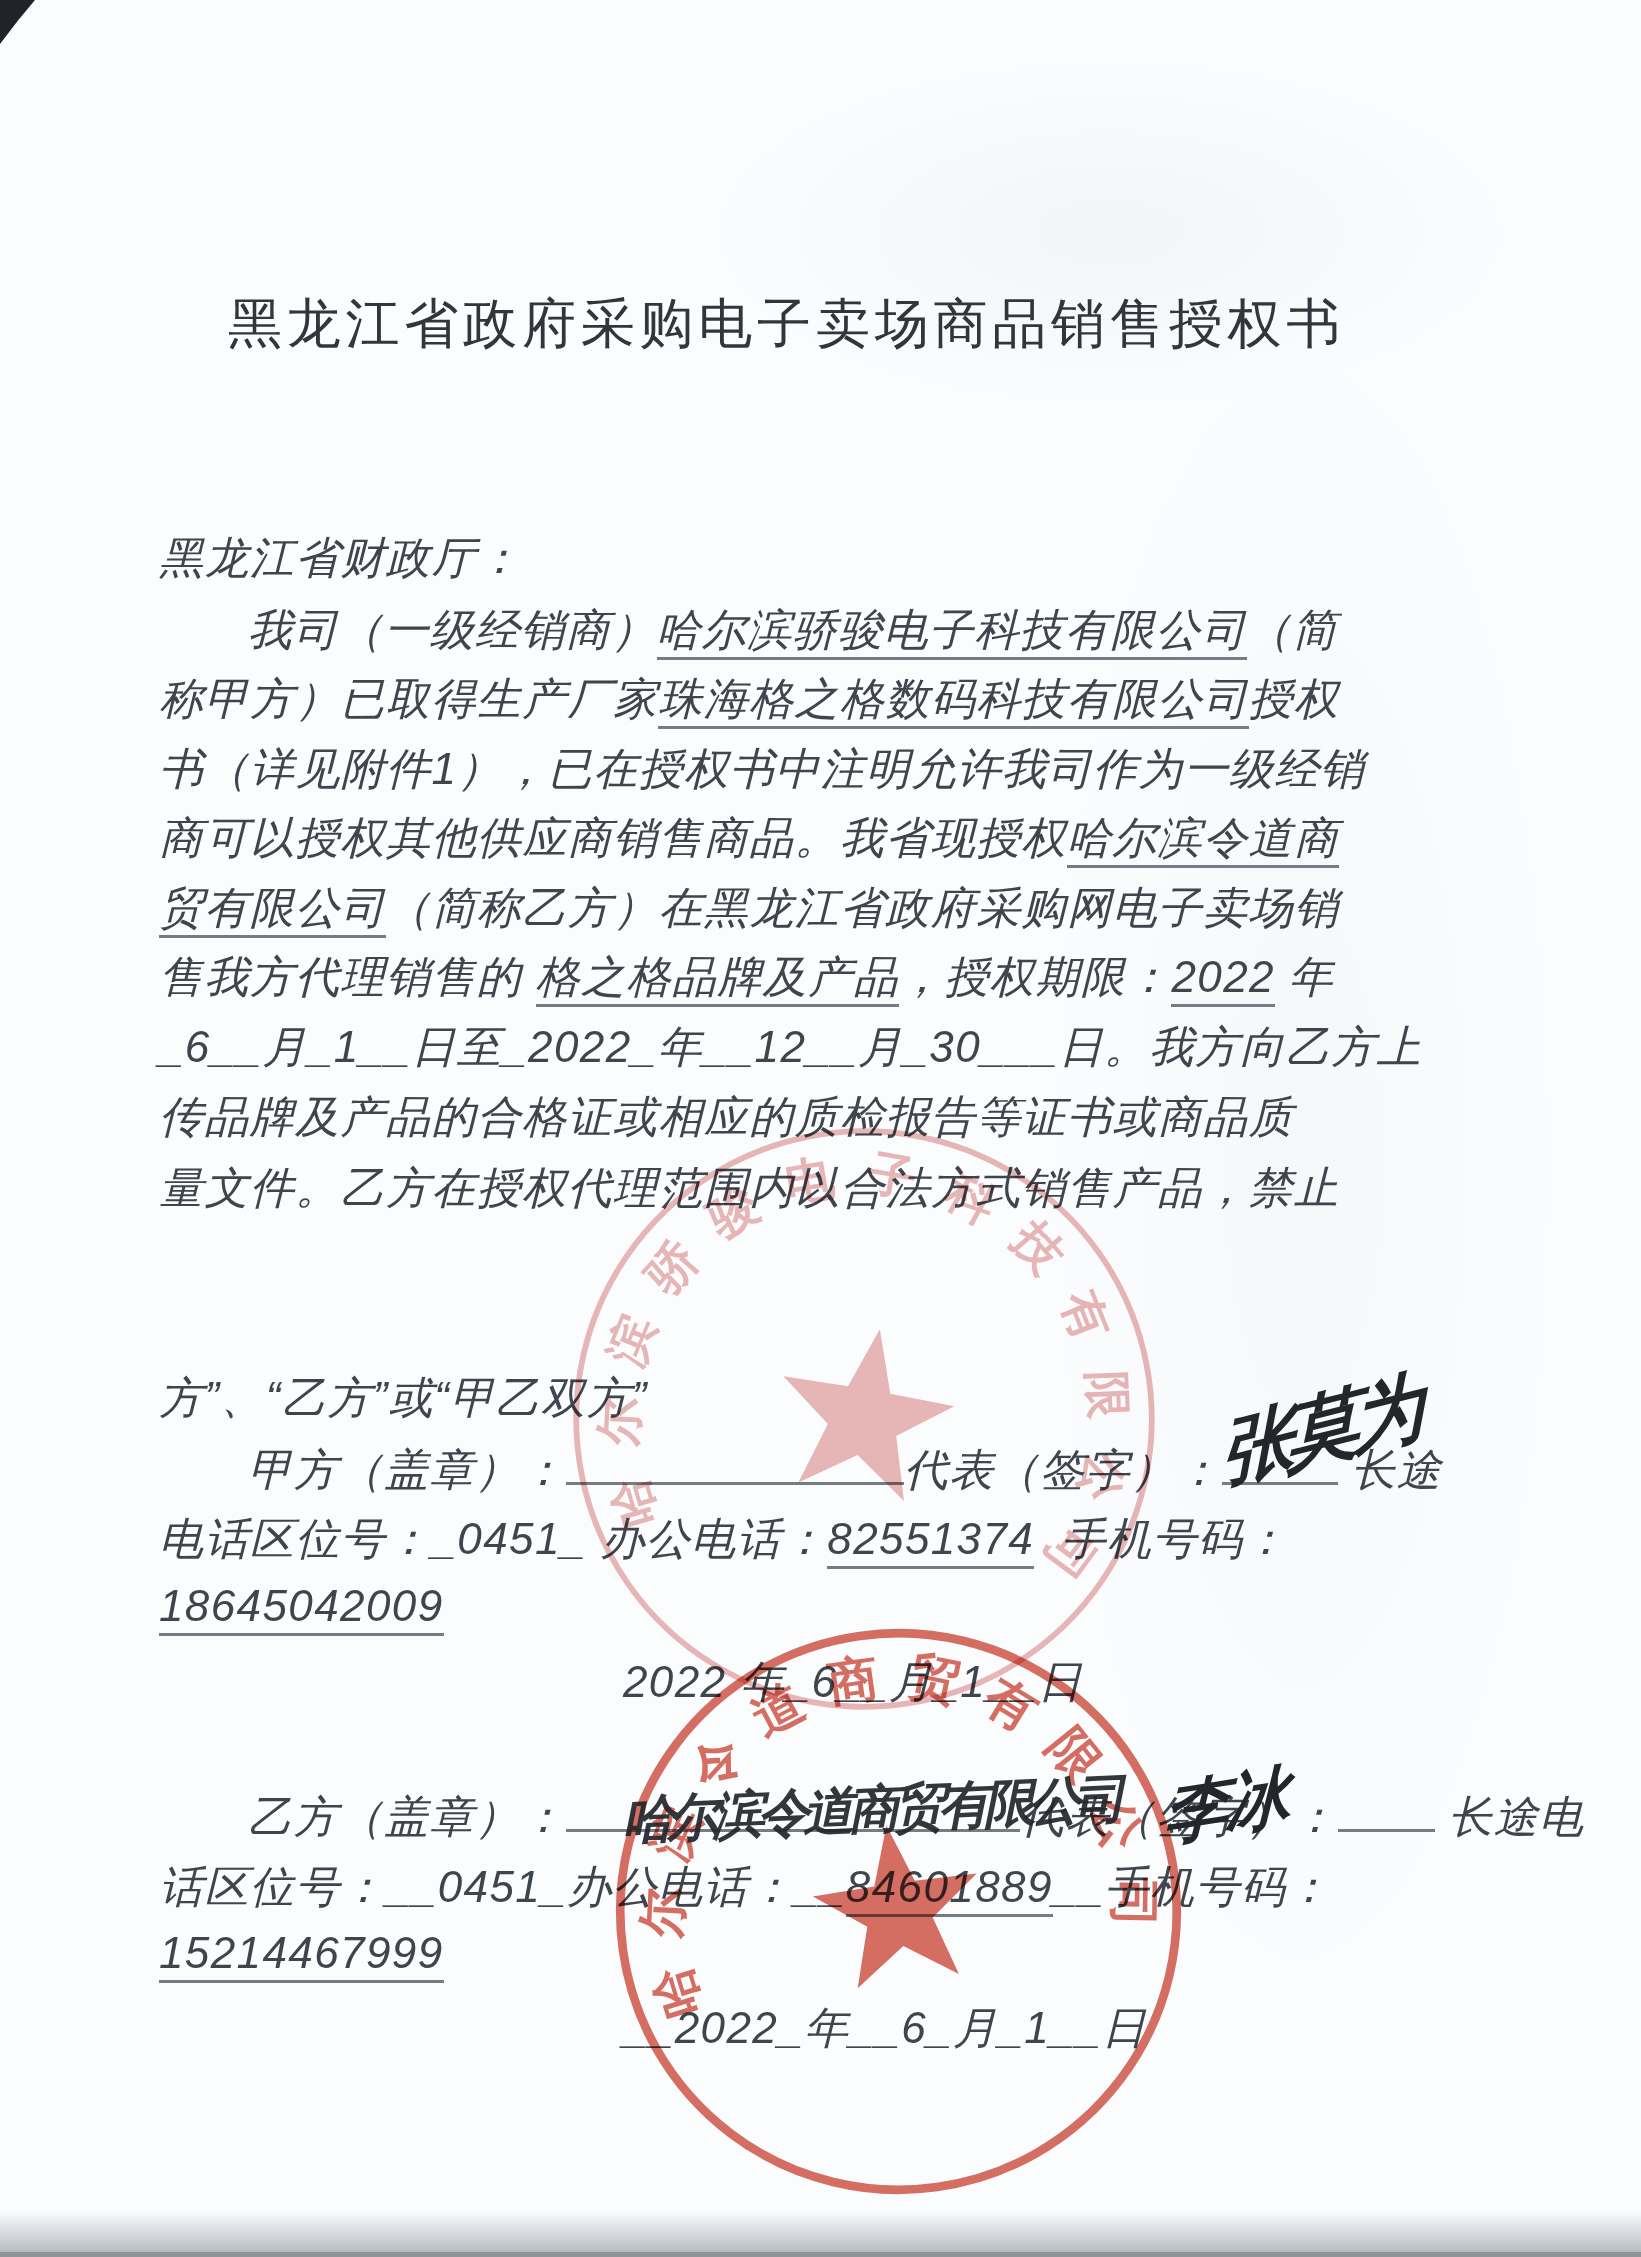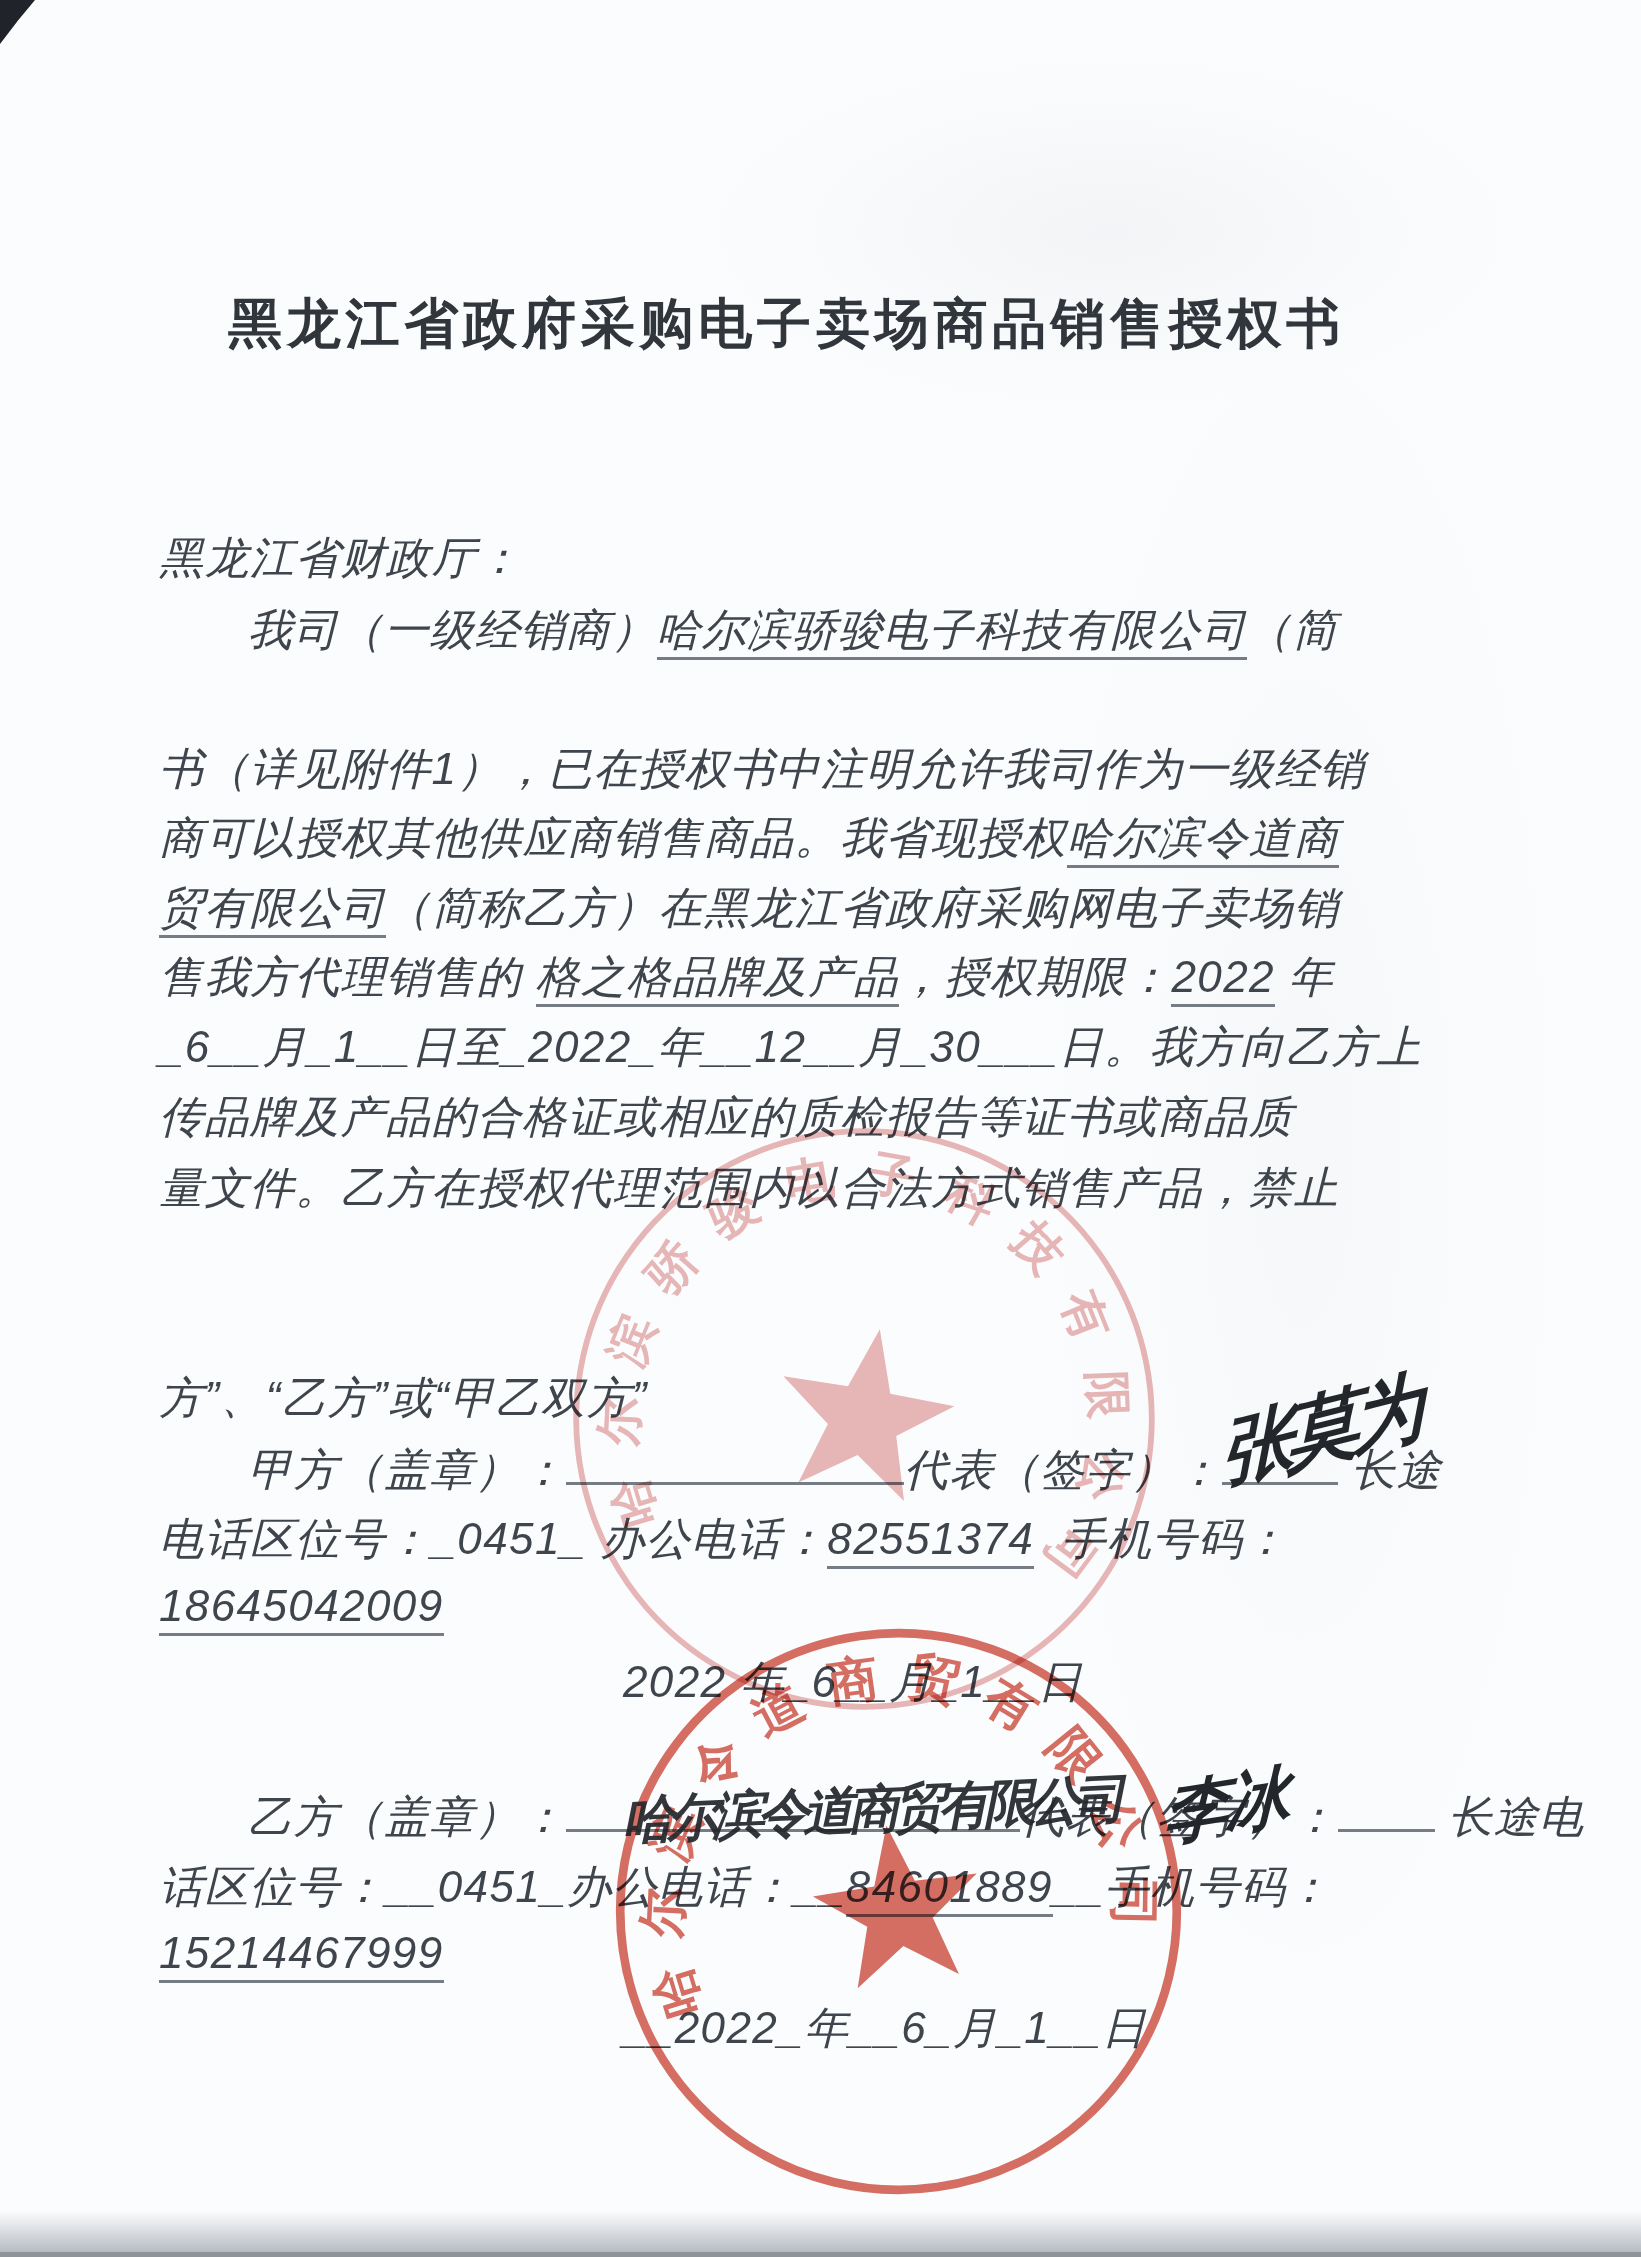--- a/index.html
+++ b/index.html
@@ -10,21 +10,21 @@
       radial-gradient(closest-side at 1110px 232px, rgba(205,210,218,.18), transparent 75%),
       radial-gradient(closest-side at 1303px 1159px, rgba(210,214,220,.12), transparent 75%),
       #fbfcfd;
     overflow:hidden;
     font-family:"Liberation Sans", sans-serif;
     color:#3f454c;
   }
   .title{
     position:absolute; top:288px; left:159px; width:1255px;
     text-align:center;
-    font-size:54px; font-weight:700; letter-spacing:4.8px;
+    font-size:54px; font-weight:400; letter-spacing:4.8px;
     color:#31363c;
   }
   .line{
     position:absolute; left:159px; height:60px;
     font-size:44px; letter-spacing:1.4px; white-space:pre;
     color:#3f454c;
     font-style:italic;
   }
   .line.ind{ padding-left:89px; }
   .u{
@@ -77,20 +77,21 @@
 <body>
 
 <div id="page">
 
   <div class="corner-mark"></div>
 
   <div class="title">黑龙江省政府采购电子卖场商品销售授权书</div>
 
   <div class="line" style="top:529px"><span>黑龙江省财政厅：</span></div>
   <div class="line ind" style="top:601px"><span>我司（一级经销商）</span><span class="u">哈尔滨骄骏电子科技有限公司</span><span>（简</span></div>
+  <div class="line" style="top:670px"><span>称甲方）已取得生产厂家</span><span class="u">珠海格之格数码科技有限公司</span><span>授权</span></div>
   <div class="line" style="top:740px"><span>书（详见附件1），已在授权书中注明允许我司作为一级经销</span></div>
   <div class="line" style="top:879px"><span class="u">贸有限公司</span><span>（简称乙方）在黑龙江省政府采购网电子卖场销</span></div>
   <div class="line" style="top:809px"><span>商可以授权其他供应商销售商品。我省现授权</span><span class="u">哈尔滨令道商</span></div>
   <div class="line" style="top:948px"><span>售我方代理销售的 </span><span class="u">格之格品牌及产品</span><span>，授权期限：</span><span class="u">2022</span><span> 年</span></div>
   <div class="line" style="top:1018px"><span>_6__月_1__日至_2022_年__12__月_30___日。我方向乙方上</span></div>
   <div class="line" style="top:1088px"><span>传品牌及产品的合格证或相应的质检报告等证书或商品质</span></div>
   <div class="line" style="top:1159px"><span>量文件。乙方在授权代理范围内以合法方式销售产品，禁止</span></div>
   <div class="line" style="top:1369px"><span>方”、“乙方”或“甲乙双方”</span></div>
   <div class="line ind" style="top:1440px"><span>甲方（盖章）：</span><span class="blank" style="width: 338px;"></span><span>代表（签字）：</span><span class="blank" style="width: 116px;"></span><span> 长途</span></div>
   <div class="line" style="top:1510px"><span>电话区位号：</span><span>_0451_</span><span> 办公电话：</span><span class="u">82551374</span><span>  手机号码：</span></div>

